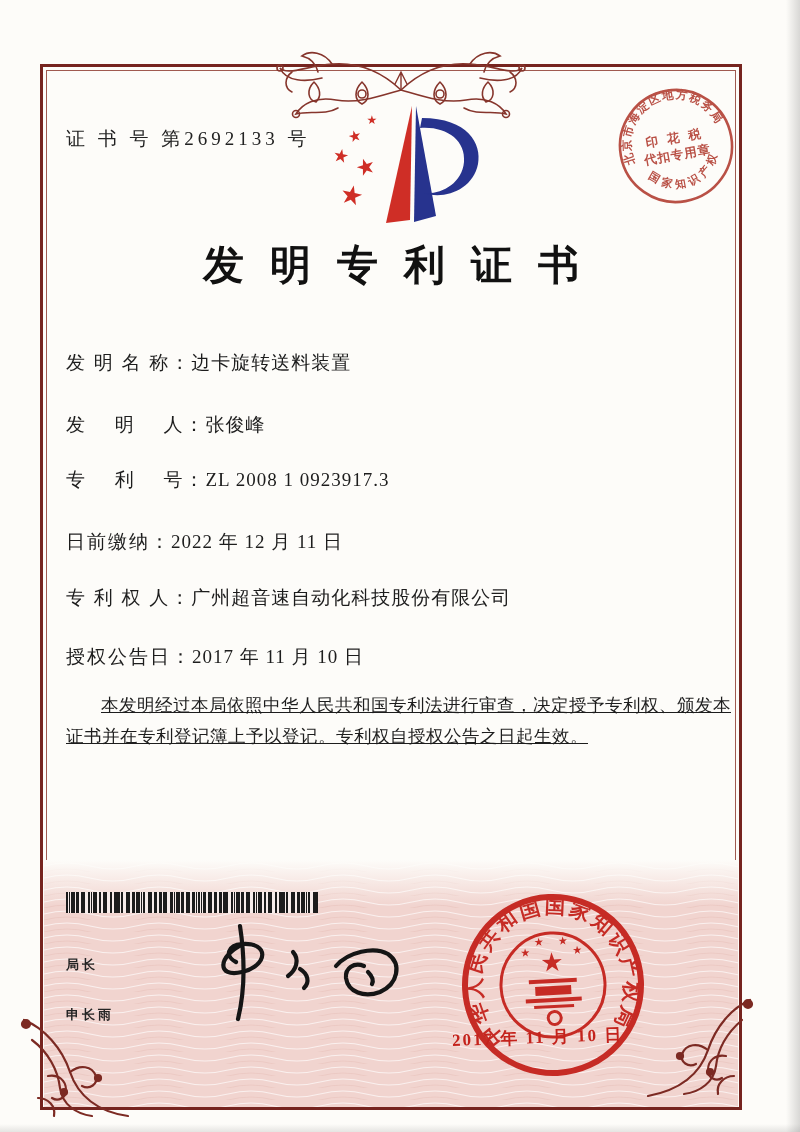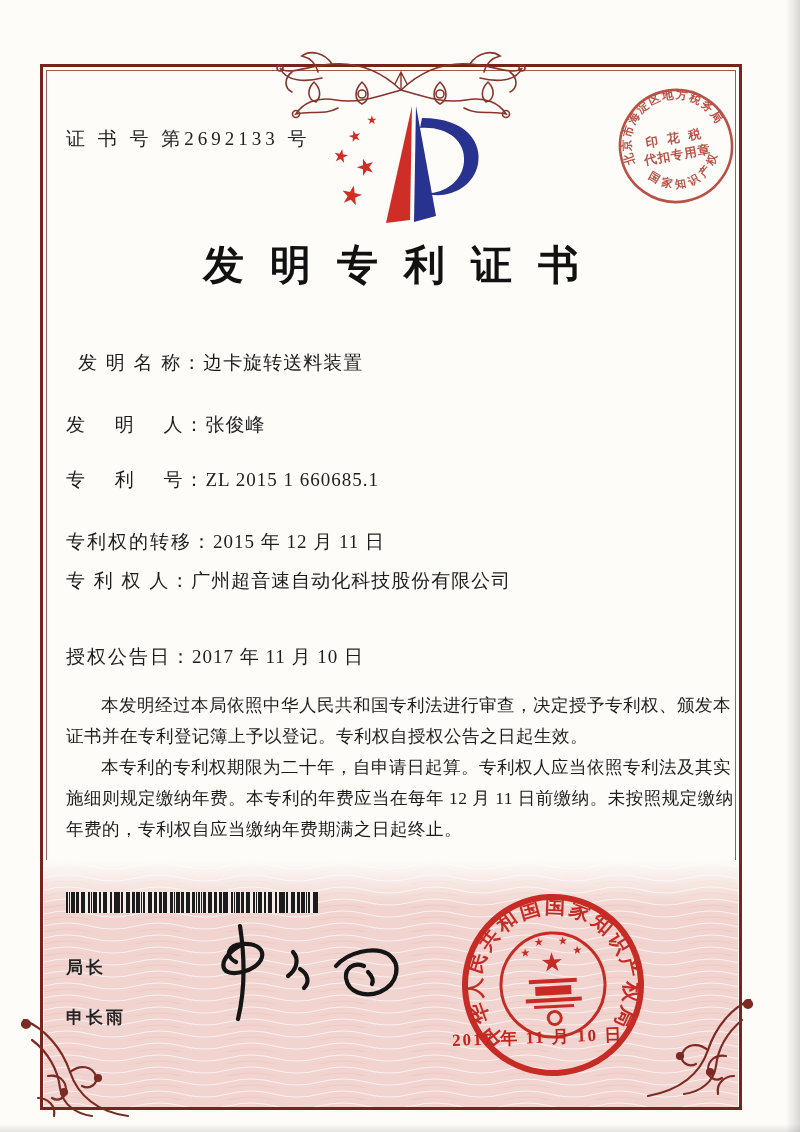--- a/index.html
+++ b/index.html
@@ -26,36 +26,36 @@
   .logo { position:absolute; left:320px; top:96px; width:170px; height:145px; }
 
   .tax-stamp { position:absolute; left:612px; top:82px; width:128px; height:128px;
     transform:rotate(-10deg); opacity:.88; }
 
   .title { position:absolute; left:40px; top:238px; width:702px; text-align:center;
     font-size:41px; font-weight:bold; letter-spacing:26px; text-indent:26px; color:#111; }
 
   .field { position:absolute; left:66px; font-size:19px; letter-spacing:1px; white-space:nowrap; }
   .field .lbl { letter-spacing:2px; }
-  .f0 { top:350px;margin-left:12px; } .f1 { top:412px; } .f2 { top:467px; }
-  .f3 { top:529px; } .f4 { top:568px; } .f5 { top:644px; }
+  .f0 { top:350px; } .f1 { top:412px; } .f2 { top:467px; }
+  .f3 { top:529px; } .f4 { top:585px; } .f5 { top:644px; }
 
   .body-text { position:absolute; left:66px; top:690px; width:674px;
-    font-size:17.5px; line-height:31px; letter-spacing:0.5px; }
+    font-size:17.5px; line-height:31px; letter-spacing:0.5px;text-decoration:underline; }
   .body-text p { text-indent:2em; }
 
   .band { position:absolute; left:44px; top:860px; width:694px; height:247px; }
 
   .barcode { position:absolute; left:66px; top:892px; width:252px; height:21px;
     background-image:
       repeating-linear-gradient(90deg,#1c1c1c 0 1.5px,rgba(0,0,0,0) 1.5px 3px,#1c1c1c 3px 4px,rgba(0,0,0,0) 4px 7.5px),
       repeating-linear-gradient(90deg,#1c1c1c 0 2px,#f6ecea 2px 5px,#1c1c1c 5px 8px,#f6ecea 8px 11px); }
 
   .signer { position:absolute; left:66px; font-family:Liberation Mono, monospace;
-    font-size:17px; font-weight:bold; color:#242424; letter-spacing:3px; }
+    font-size:13px; font-weight:bold; color:#242424; letter-spacing:3px; }
   .signer-role { top:956px; } .signer-name { top:1006px; }
 
   .signature { position:absolute; left:188px; top:922px; width:225px; height:100px; }
 
   .seal { position:absolute; left:447px; top:879px; width:212px; height:212px;
     transform:rotate(-3deg); opacity:.95; }
   .seal-date { position:absolute; left:452px; top:1026px; font-size:17px; font-weight:bold;
     color:#c4231c; letter-spacing:2px; transform:rotate(-2deg); white-space:nowrap; }
 
   .footer { position:absolute; left:40px; top:1132px; width:620px; text-align:center;
@@ -173,28 +173,27 @@
   <text x="64" y="77" font-size="12.5" fill="#b03a2e" font-weight="bold" text-anchor="middle" letter-spacing="1">代扣专用章</text>
   <text font-size="11" fill="#b03a2e" font-weight="bold" letter-spacing="4">
     <textPath href="#tsBot" startOffset="14">国家知识产权局</textPath>
   </text>
 </svg>
 
 <div class="title">发明专利证书</div>
 
 <div class="field f0"><span class="lbl">发 明 名 称：</span><span>边卡旋转送料装置</span></div>
 <div class="field f1"><span class="lbl">发　 明　 人：</span><span>张俊峰</span></div>
-<div class="field f2"><span class="lbl">专　 利　 号：</span><span>ZL 2015 1 660685.1</span></div>
-<div class="field f3"><span class="lbl">专利权的转移：</span><span>2015 年 12 月 11 日</span></div>
+<div class="field f2"><span class="lbl">专　 利　 号：</span><span>ZL 2008 1 0923917.3</span></div>
+<div class="field f3"><span class="lbl">日前缴纳：</span><span>2022 年 12 月 11 日</span></div>
 <div class="field f4"><span class="lbl">专 利 权 人：</span><span>广州超音速自动化科技股份有限公司</span></div>
 <div class="field f5"><span class="lbl">授权公告日：</span><span>2017 年 11 月 10 日</span></div>
 
 <div class="body-text">
   <p>本发明经过本局依照中华人民共和国专利法进行审查，决定授予专利权、颁发本证书并在专利登记簿上予以登记。专利权自授权公告之日起生效。</p>
-  <p>本专利的专利权期限为二十年，自申请日起算。专利权人应当依照专利法及其实施细则规定缴纳年费。本专利的年费应当在每年 12 月 11 日前缴纳。未按照规定缴纳年费的，专利权自应当缴纳年费期满之日起终止。</p>
 </div>
 
 <div class="barcode"></div>
 
 <div class="signer signer-role">局长</div>
 <div class="signer signer-name">申长雨</div>
 
 <svg class="signature" viewBox="0 0 225 100">
   <g stroke="#151515" stroke-width="4.2" fill="none" stroke-linecap="round" stroke-linejoin="round">
     <path d="M55,22 C30,34 28,56 54,50 C80,44 82,20 54,22 C40,23 36,34 48,40"></path>

